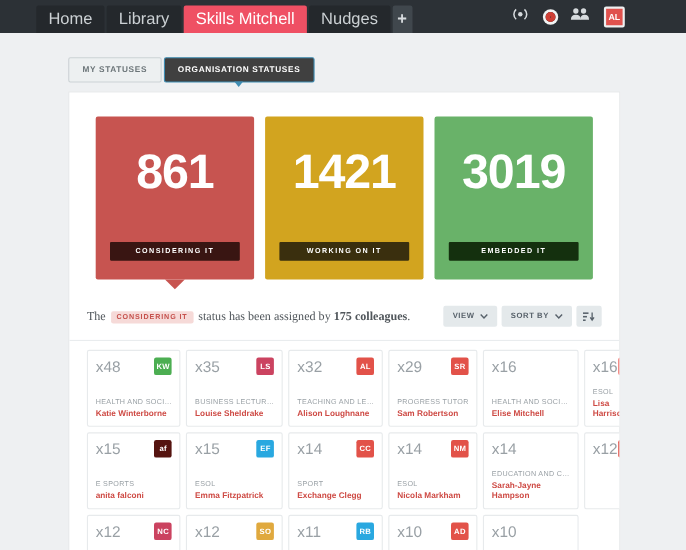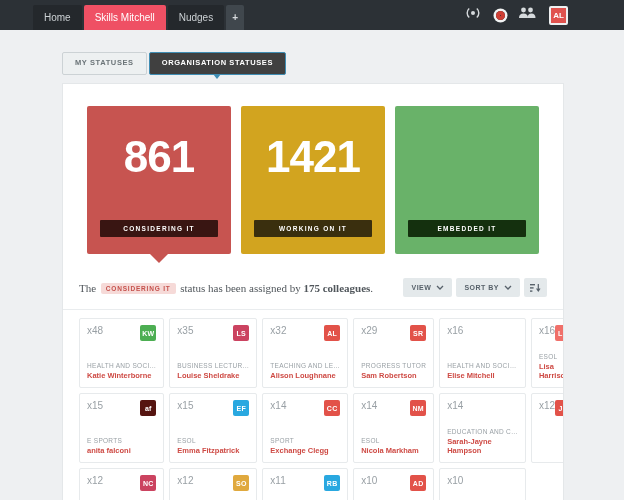--- a/index.html
+++ b/index.html
@@ -2,21 +2,21 @@
 <html><head>
 <meta charset="utf-8">
 <style>
   * { box-sizing: border-box; margin: 0; padding: 0; }
   html, body { width: 624px; height: 500px; overflow: hidden; }
   body { background: #eef0f2; font-family: "Liberation Sans", sans-serif; position: relative; }
 
   
   .navbar { height: 30px; background: #2c3136; display: flex; align-items: flex-end; padding-left: 33px; position: relative; }
   .ntab { height: 25px; line-height: 25px; padding: 0 11px; margin-right: 2px; background: #24282c;
-          color: #ccd1d4; font-size: 10px; border-radius: 2px 2px 0 0; cursor: pointer; }
+          color: #ccd1d4; font-size: 15px; border-radius: 2px 2px 0 0; cursor: pointer; }
   .ntab.active { background: #ef5064; color: #fff; }
   .ntab.plus { width: 18px; padding: 0; text-align: center; background: #40474d; color: #d7dbde; font-weight: bold; }
   .nav-icons { position: absolute; right: 56px; top: 0; height: 30px; display: flex; align-items: center; gap: 12px; }
   .ring-icon { width: 9px; height: 9px; border: 4px solid #cf3f35; border-radius: 50%; box-shadow: 0 0 0 2.5px #f2f4f4; background: transparent; }
   .nav-avatar { width: 19px; height: 19px; background: #e0524e; border: 2px solid #eef0f1; border-radius: 2px;
                 color: #fff; font-size: 8px; font-weight: bold; display: flex; align-items: center; justify-content: center; cursor: pointer; }
 
   
   .content { margin-left: 62px; width: 502px; }
 
@@ -56,31 +56,32 @@
              color: #57616a; display: flex; align-items: center; gap: 5px; cursor: pointer; }
   .ctl-btn.icon-only { padding: 0 6px; }
 
   .divider { border: none; border-top: 1px solid #e9ecee; margin: 12px -16px 8px; }
 
   
   .grid { display: grid; grid-template-columns: repeat(6, 1fr); gap: 5px; }
   .ccard { background: #fff; border: 1px solid #e7eaec; border-radius: 2px; height: 70px; padding: 6px 7px;
            display: flex; flex-direction: column; justify-content: space-between; cursor: pointer; }
   .ctop { display: flex; justify-content: space-between; align-items: flex-start; }
-  .ccount { font-size: 10px; color: #99a0a5; }
+  .ccount { font-size: 14px; color: #99a0a5; }
   .cbadge { width: 16px; height: 16px; border-radius: 2px; color: #fff; font-size: 7px; font-weight: bold;
             letter-spacing: .3px; display: flex; align-items: center; justify-content: center; }
   .cdept { font-size: 6.5px; color: #9aa1a6; letter-spacing: .3px; margin-bottom: 2px; white-space: nowrap; overflow: hidden; }
   .cname { font-size: 7.5px; font-weight: bold; color: #ce4a44; line-height: 1.3; }
 </style>
 </head>
 <body>
 
 <header class="navbar">
   <div class="ntab">Home</div>
+  <div class="ntab">Library</div>
   <div class="ntab active">Skills Mitchell</div>
   <div class="ntab">Nudges</div>
   <div class="ntab plus">+</div>
 
   <div class="nav-icons">
     <span>
       <svg width="22" height="14" viewBox="0 0 22 14">
         <circle cx="11" cy="7" r="2" fill="#d6dadd"></circle>
         <path d="M7.2 2.5 a6 6 0 0 0 0 9" stroke="#d6dadd" stroke-width="1.4" fill="none"></path>
         <path d="M14.8 2.5 a6 6 0 0 1 0 9" stroke="#d6dadd" stroke-width="1.4" fill="none"></path>
@@ -116,20 +117,21 @@
       <div class="scard" style="background-color: rgb(199, 84, 80);">
         <div class="snum">861</div>
         <div class="slabel" style="background-color: rgb(57, 21, 18);">CONSIDERING IT</div>
         <div class="spointer" style="border-top-color: rgb(199, 84, 80);"></div>
       </div>
       <div class="scard" style="background-color: rgb(210, 164, 31);">
         <div class="snum">1421</div>
         <div class="slabel" style="background-color: rgb(58, 47, 14);">WORKING ON IT</div>
       </div>
       <div class="scard" style="background-color: rgb(105, 178, 105);">
+        <div class="snum">3019</div>
         <div class="slabel" style="background-color: rgb(20, 48, 14);">EMBEDDED IT</div>
       </div>
     </div>
 
     <div class="assign-row">
       <div class="sentence">
         <span>The</span>
         <span class="pill">CONSIDERING IT</span>
         <span>status has been assigned by</span>
         <b>175 colleagues</b><span>.</span>

